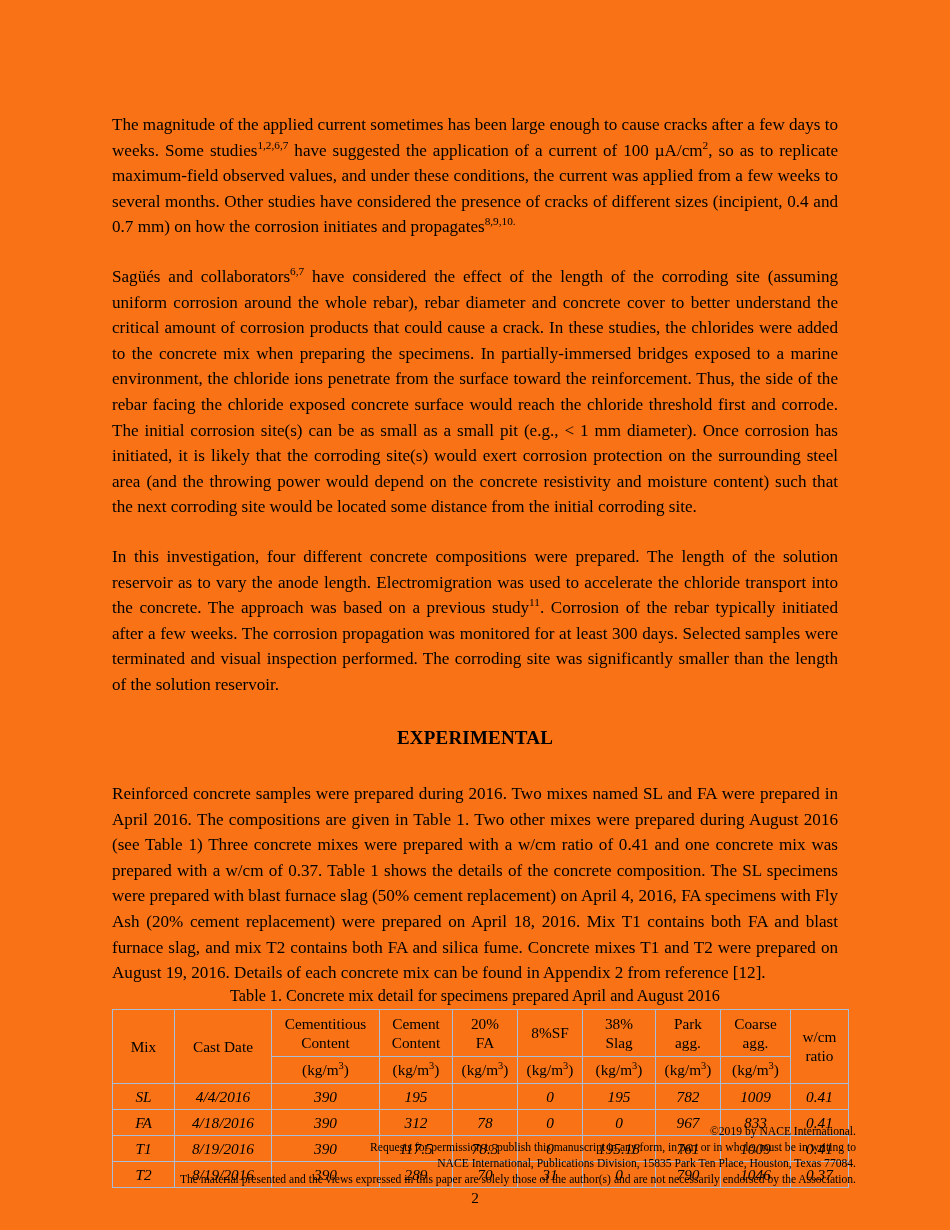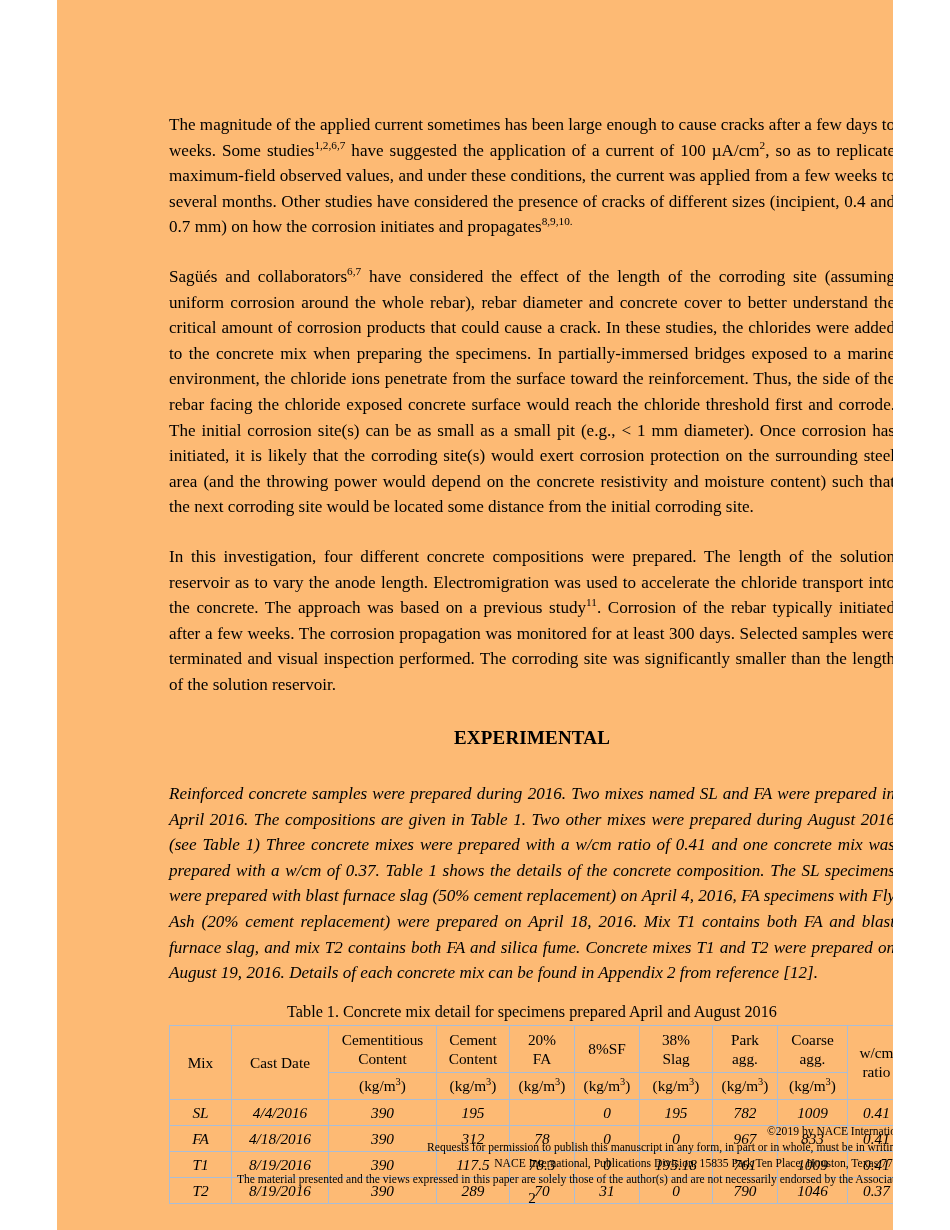--- a/index.html
+++ b/index.html
@@ -7,43 +7,43 @@
     margin: 0;
     padding: 0;
     background: #ffffff;
   }
   body {
     font-family: "Liberation Serif", "DejaVu Serif", serif;
     color: #000000;
   }
   #page {
     position: relative;
-    width: 836px;
+    width: 950px;
     height: 1230px;
     margin: 0 auto;
-    background: #fdba74;
+    background: #f97316;
     overflow: hidden;
   }
   #content {
     position: absolute;
     left: 112px;
     top: 112px;
     width: 726px;
   }
 
   
   .para {
     font-size: 17.1px;
     line-height: 25.6px;
     text-align: justify;
     text-justify: inter-word;
     margin: 0 0 24px 0;
     hyphens: none;
   }
-  .para:last-of-type { margin-bottom: 16px; font-style: italic; }
+  .para:last-of-type { margin-bottom: 0; }
   sup {
     font-size: 0.66em;
     line-height: 0;
     vertical-align: super;
   }
 
   
   .section-heading {
     font-size: 19px;
     line-height: 25.6px;

